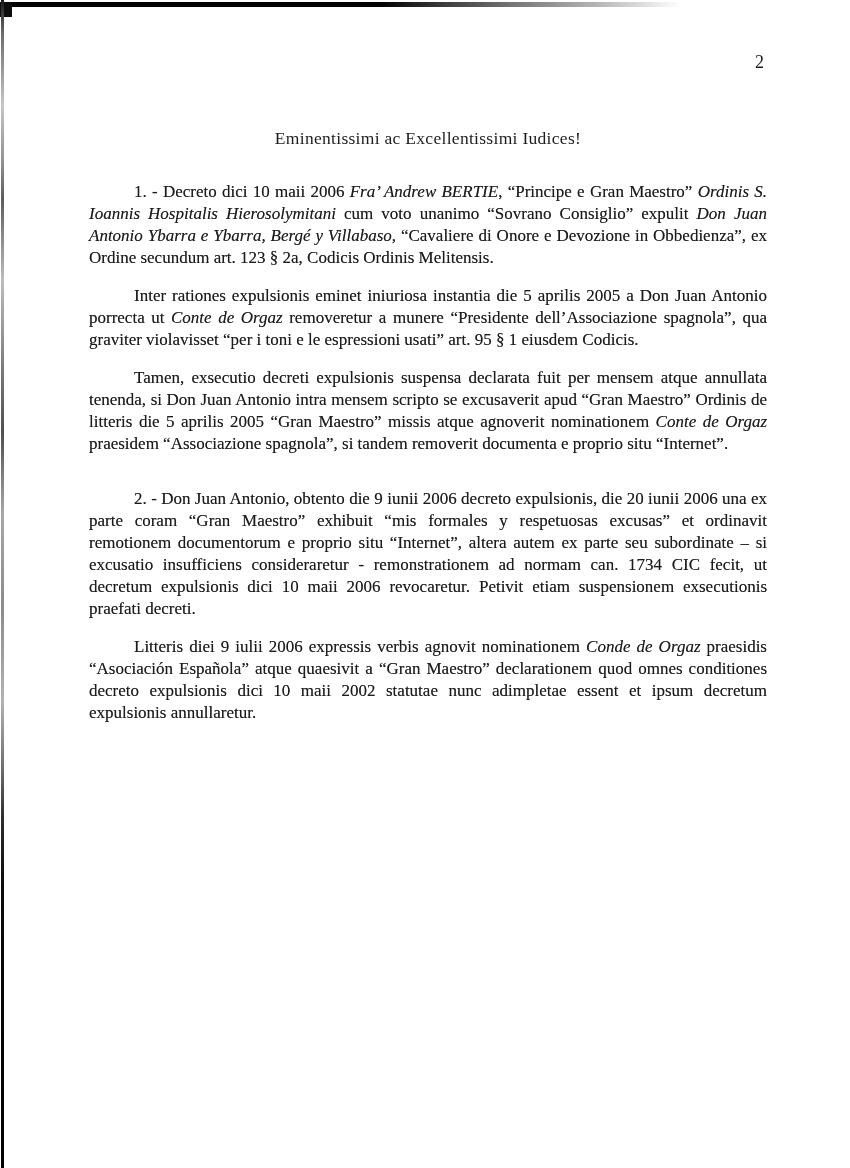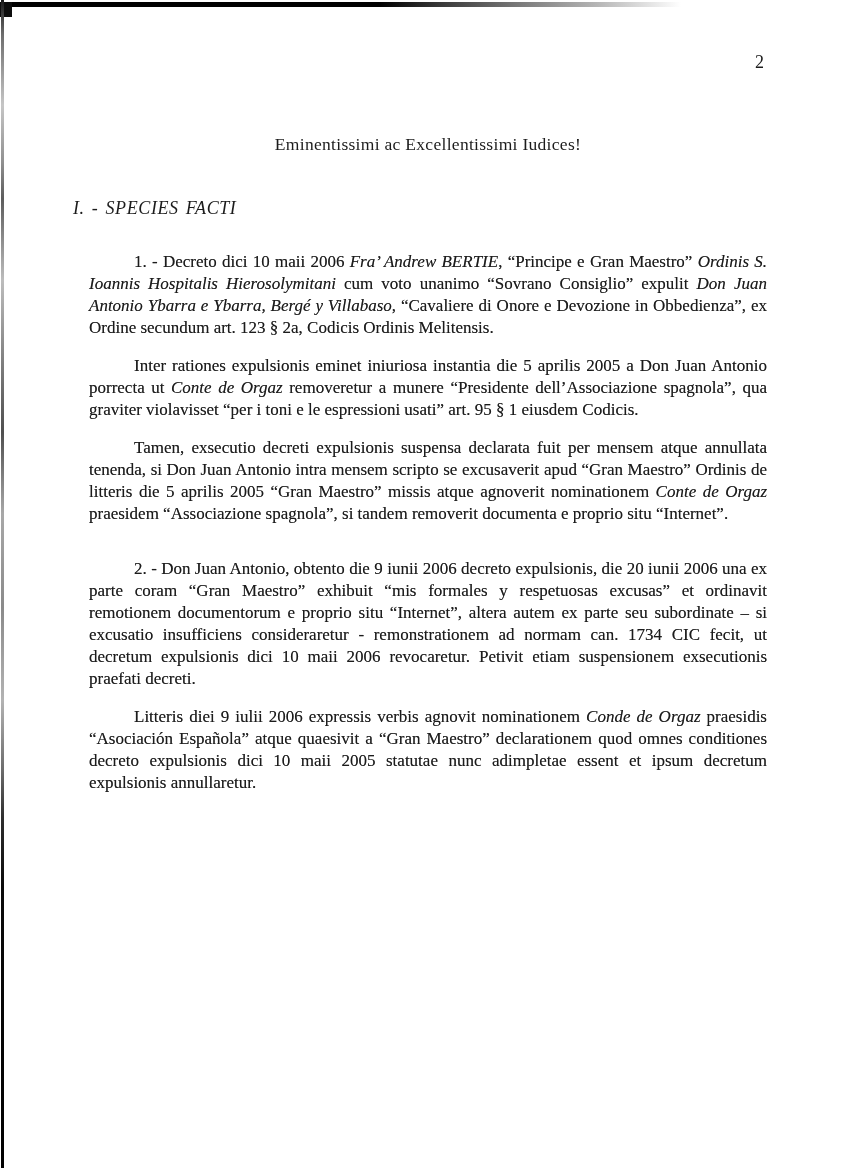--- a/index.html
+++ b/index.html
@@ -34,21 +34,21 @@
       #bdbdbd 24%, #7f7f7f 31%, #4f4f4f 37%, #a8a8a8 44%, #8a8a8a 52%,
       #b3b3b3 60%, #6b6b6b 66%, #2e2e2e 70%, #0a0a0a 76%, #000 100%);
   }
 
   
   .page-number {
     position: absolute; top: 52px; right: 86px;
     font-size: 18px;
   }
   .content {
-    position: absolute; left: 73px; top: 8px;
+    position: absolute; left: 73px; top: 2px;
     width: 710px;
   }
   .salutation {
     margin: 126px 0 0 0;
     text-align: center;
     font-size: 17.5px;
     letter-spacing: 0.3px;
   }
   .section-heading {
     margin: 43px 0 0 0;
@@ -77,25 +77,24 @@
 
   <div class="artifact-top-band"></div>
   <div class="artifact-corner-block"></div>
   <div class="artifact-left-line"></div>
 
   <div class="page-number">2</div>
 
   <div class="content">
     <div class="salutation">Eminentissimi ac Excellentissimi Iudices!</div>
 
-    <div class="section-heading">I. - SPECIES FACTI</div>
 
     <div class="document-body">
 
     <p class="para"><span>1. -  Decreto dici 10 maii 2006 </span><span class="it">Fra’ Andrew BERTIE</span><span>, “Principe e Gran Maestro” </span><span class="it">Ordinis S. Ioannis Hospitalis Hierosolymitani</span><span> cum voto unanimo “Sovrano Consiglio” expulit </span><span class="it">Don Juan Antonio Ybarra e Ybarra, Bergé y Villabaso</span><span>, “Cavaliere di Onore e Devozione in Obbedienza”, ex Ordine secundum art. 123 § 2a, Codicis Ordinis Melitensis.</span></p>
         <p class="para"><span>Inter rationes expulsionis eminet iniuriosa instantia die 5 aprilis 2005 a Don Juan Antonio porrecta ut </span><span class="it">Conte de Orgaz</span><span> removeretur a munere “Presidente dell’Associazione spagnola”, qua graviter violavisset “per i toni e le espressioni usati” art. 95 § 1 eiusdem Codicis.</span></p>
         <p class="para"><span>Tamen, exsecutio decreti expulsionis suspensa declarata fuit per mensem atque annullata tenenda, si Don Juan Antonio intra mensem scripto se excusaverit apud “Gran Maestro” Ordinis de litteris die 5 aprilis 2005 “Gran Maestro” missis atque agnoverit nominationem </span><span class="it">Conte de Orgaz</span><span> praesidem “Associazione spagnola”, si tandem removerit documenta e proprio situ “Internet”.</span></p>
         <p class="para gap-before"><span>2. -  Don Juan Antonio, obtento die 9 iunii 2006 decreto expulsionis, die 20 iunii 2006 una ex parte coram “Gran Maestro” exhibuit “mis formales y respetuosas excusas” et ordinavit remotionem documentorum e proprio situ “Internet”, altera autem ex parte seu subordinate – si excusatio insufficiens consideraretur - remonstrationem ad normam can. 1734 CIC fecit, ut decretum expulsionis dici 10 maii 2006 revocaretur. Petivit etiam suspensionem exsecutionis praefati decreti.</span></p>
-        <p class="para"><span>Litteris diei 9 iulii 2006 expressis verbis agnovit nominationem </span><span class="it">Conde de Orgaz</span><span> praesidis “Asociación Española” atque quaesivit a “Gran Maestro” declarationem quod omnes conditiones decreto expulsionis dici 10 maii 2005 statutae nunc adimpletae essent et ipsum decretum expulsionis annullaretur.</span></p>
+        <p class="para"><span>Litteris diei 9 iulii 2006 expressis verbis agnovit nominationem </span><span class="it">Conde de Orgaz</span><span> praesidis “Asociación Española” atque quaesivit a “Gran Maestro” declarationem quod omnes conditiones decreto expulsionis dici 10 maii 2002 statutae nunc adimpletae essent et ipsum decretum expulsionis annullaretur.</span></p>
       </div>
   </div>
 
 </div>
 
 </body></html>

